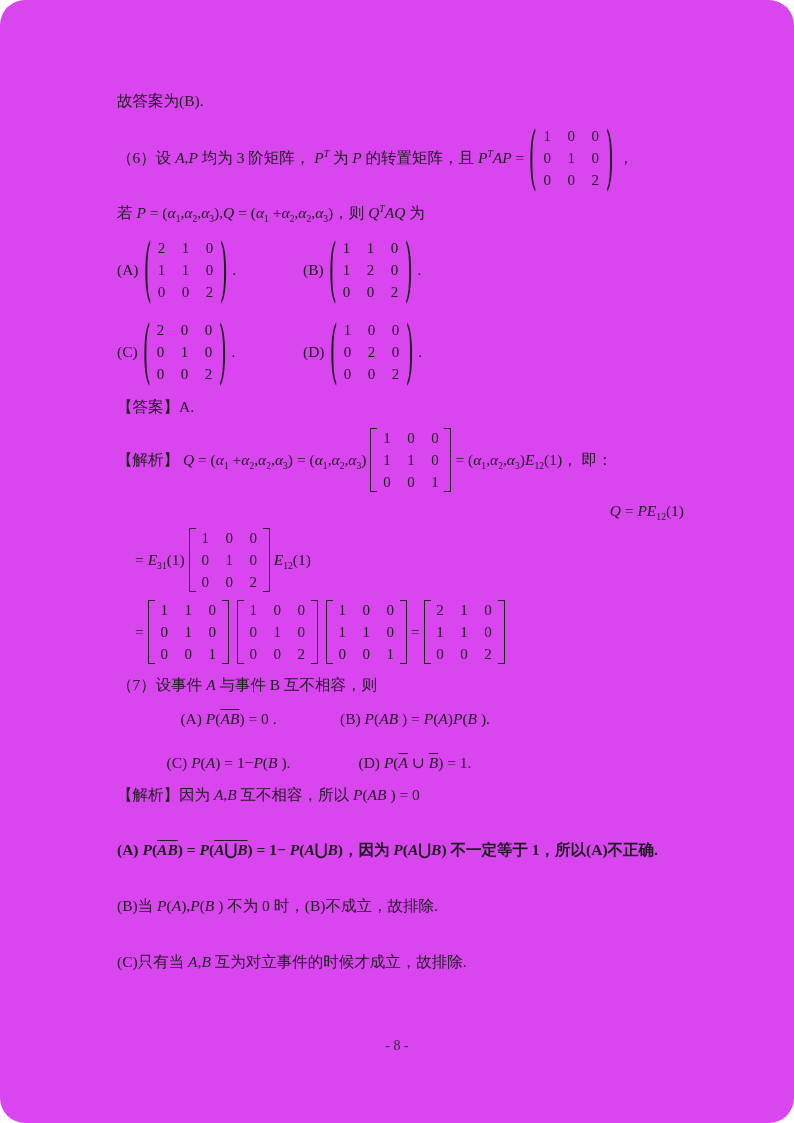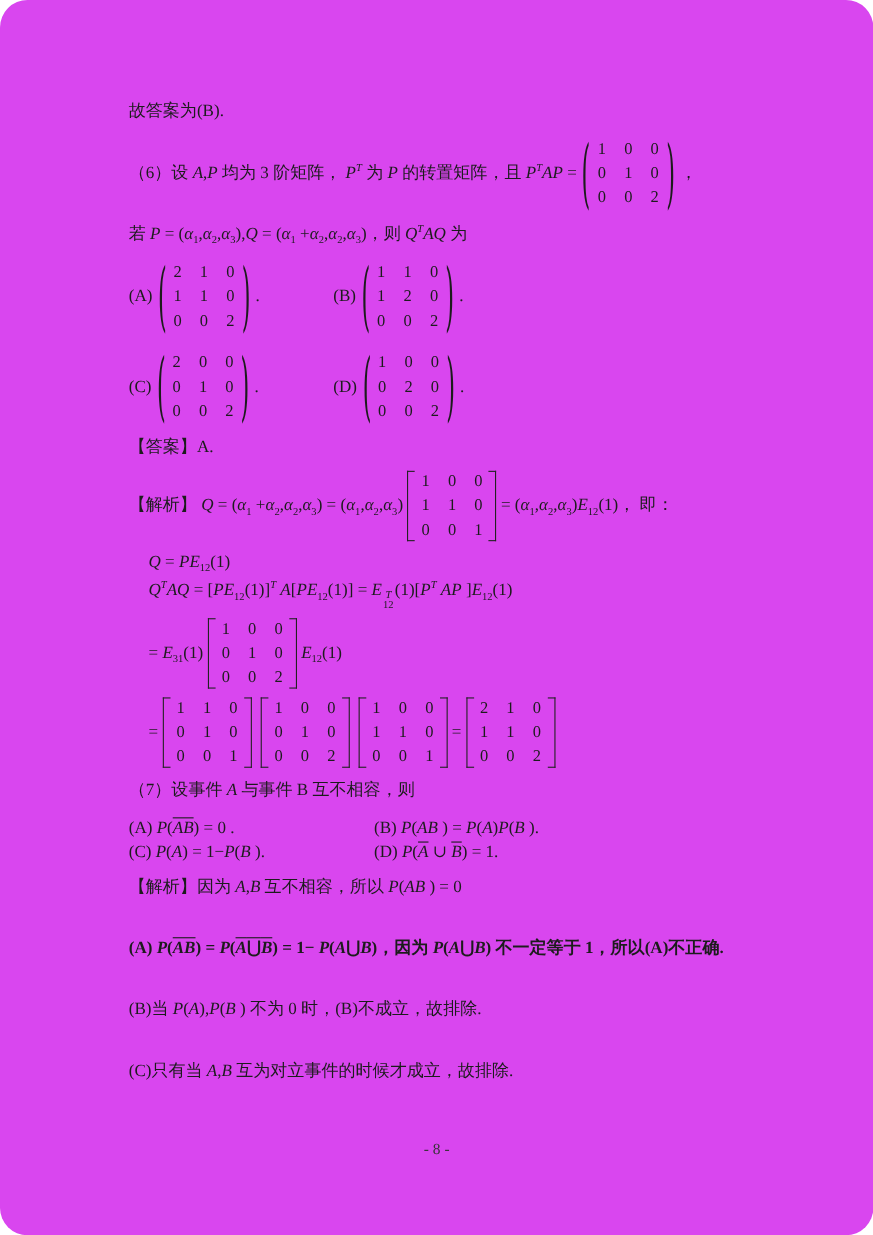--- a/index.html
+++ b/index.html
@@ -24,26 +24,26 @@
   .stk .st{font-style:italic;}
   .stk .sb{font-style:normal;}
   
   .mat{display:inline-flex;align-items:center;margin:0 4px;}
   .cells{display:grid;column-gap:15px;padding:1px 5px;font-style:normal;}
   .cell{text-align:center;line-height:22px;font-size:15px;min-width:9px;}
   .p-l,.p-r{display:inline-block;font-size:24px;line-height:1;transform:scaleY(2.85) scaleX(0.85);font-family:"DejaVu Serif",serif;}
   .sq-l{align-self:stretch;width:6px;border:1.3px solid #222;border-right:none;margin:2px 0;}
   .sq-r{align-self:stretch;width:6px;border:1.3px solid #222;border-left:none;margin:2px 0;}
   
-  .mt4{margin-top:4px;}  .mt6{margin-top:6px;}  .mt8{margin-top:8px;}
+  .mt4{margin-top:4px;}  .mt6{margin-top:6px;text-align:right;}  .mt8{margin-top:8px;}
   .mt10{margin-top:10px;}.mt12{margin-top:12px;}.mt14{margin-top:14px;}
   .mt16{margin-top:33px;font-weight:bold;}.mt18{margin-top:34px;}
   .ind{margin-left:18px;}
   .optgrid6{display:grid;grid-template-columns:186px max-content;row-gap:14px;margin-top:12px;justify-content:start;}
-  .optgrid7{display:grid;grid-template-columns:223px max-content;margin-top:12px;justify-content:start;}
+  .optgrid7{display:grid;grid-template-columns:223px max-content;row-gap:22px;margin-top:12px;justify-content:start;text-align:center;}
   .footer{position:absolute;left:0;right:0;top:1038px;text-align:center;font-size:14px;color:#333;}
 </style>
 </head>
 <body>
 
 <div class="page">
 
   <div class="ln">故答案为(B).</div>
 
   <div class="row mt12">
@@ -163,24 +163,20 @@
           <span class="cell">0</span>
           <span class="cell">0</span>
           <span class="cell">1</span>
         </span>
         <span class="sq-r"></span>
       </span>
     <span class="ln">= (<i>α</i><sub>1</sub>,<i>α</i><sub>2</sub>,<i>α</i><sub>3</sub>)<i>E</i><sub>12</sub>(1)， 即：</span>
   </div>
 
   <div class="ln mt6 ind"><i>Q</i> = <i>PE</i><sub>12</sub>(1)</div>
-  <div class="ln mt4 ind"><i>Q</i><sup><i>T</i></sup><i>AQ</i> = [<i>PE</i><sub>12</sub>(1)]<sup><i>T</i></sup> <i>A</i>[<i>PE</i><sub>12</sub>(1)] = <i>E</i><span class="stk">
-        <span class="st">T</span>
-        <span class="sb">12</span>
-      </span>(1)[<i>P</i><sup><i>T</i></sup> <i>AP</i> ]<i>E</i><sub>12</sub>(1)</div>
 
   <div class="row mt4 ind">
     <span class="ln">= <i>E</i><sub>31</sub>(1)</span>
     <span class="mat">
         <span class="sq-l"></span>
         <span class="cells" style="grid-template-columns: repeat(3, auto);">
           <span class="cell">1</span>
           <span class="cell">0</span>
           <span class="cell">0</span>
           <span class="cell">0</span>

